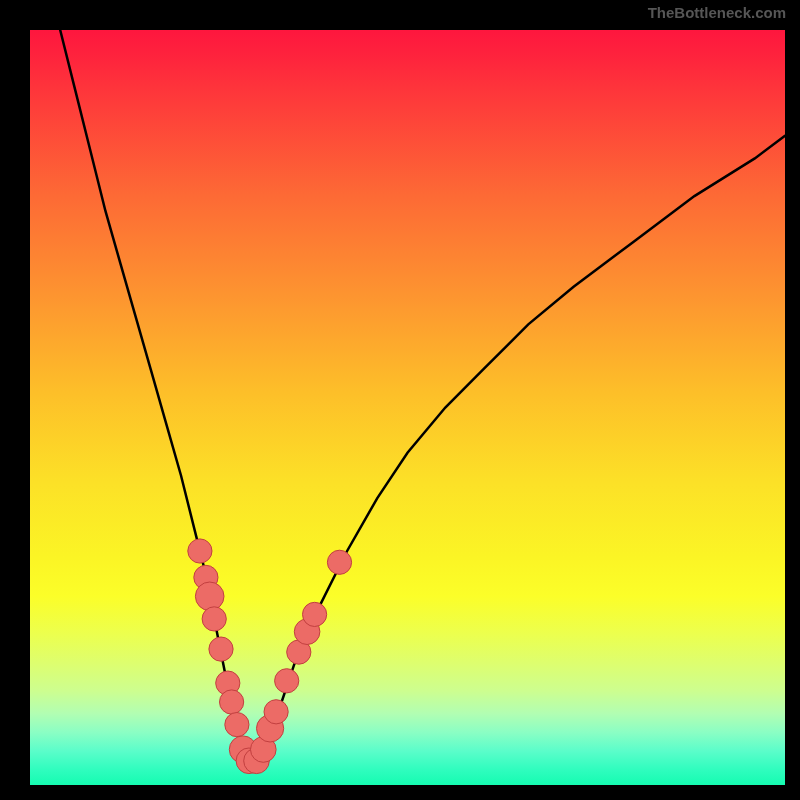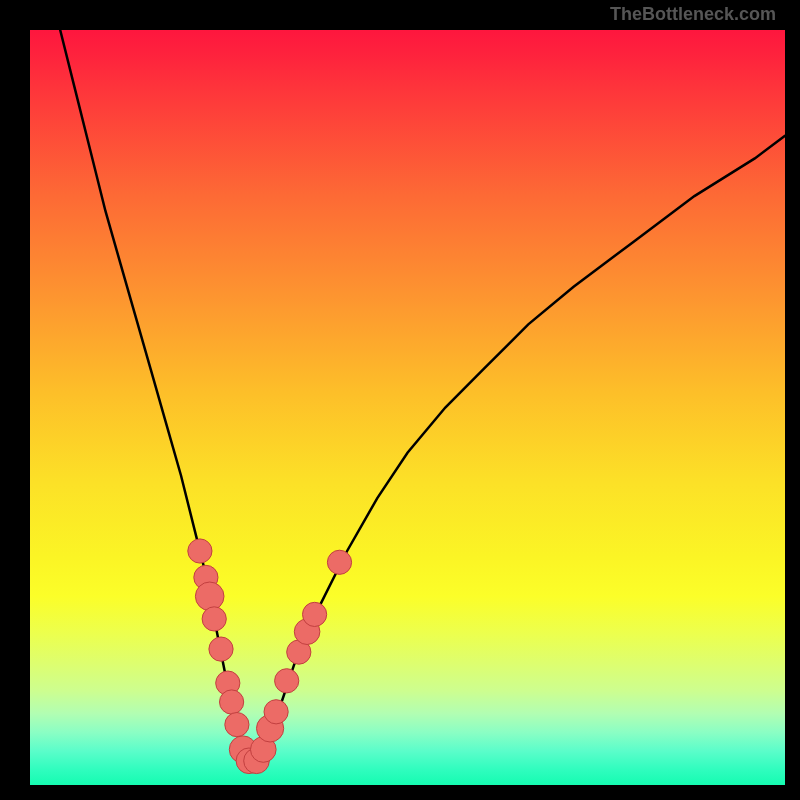--- a/index.html
+++ b/index.html
@@ -35,21 +35,21 @@
     top: 0;
   }
 </style>
 </head>
 <body>
 
 <div class="frame">
 
   <div id="plot" class="plot-area" style="left: 30px; top: 30px; width: 755px; height: 755px;"></div>
 
-  <div id="wm" class="watermark" style="right: 24px; top: 4px; font-size: 18px;">TheBottleneck.com</div>
+  <div id="wm" class="watermark" style="right: 14px; top: 4px; font-size: 15px;">TheBottleneck.com</div>
 
   <svg id="svg" width="800" height="800">
     <defs>
       <linearGradient id="bg-grad" x1="0" y1="0" x2="0" y2="1">
           <stop offset="0%" stop-color="#fe163e"></stop>
           <stop offset="10%" stop-color="#fe3d3a"></stop>
           <stop offset="22%" stop-color="#fd6a35"></stop>
           <stop offset="35%" stop-color="#fd9430"></stop>
           <stop offset="48%" stop-color="#fdbf29"></stop>
           <stop offset="60%" stop-color="#fce127"></stop>

